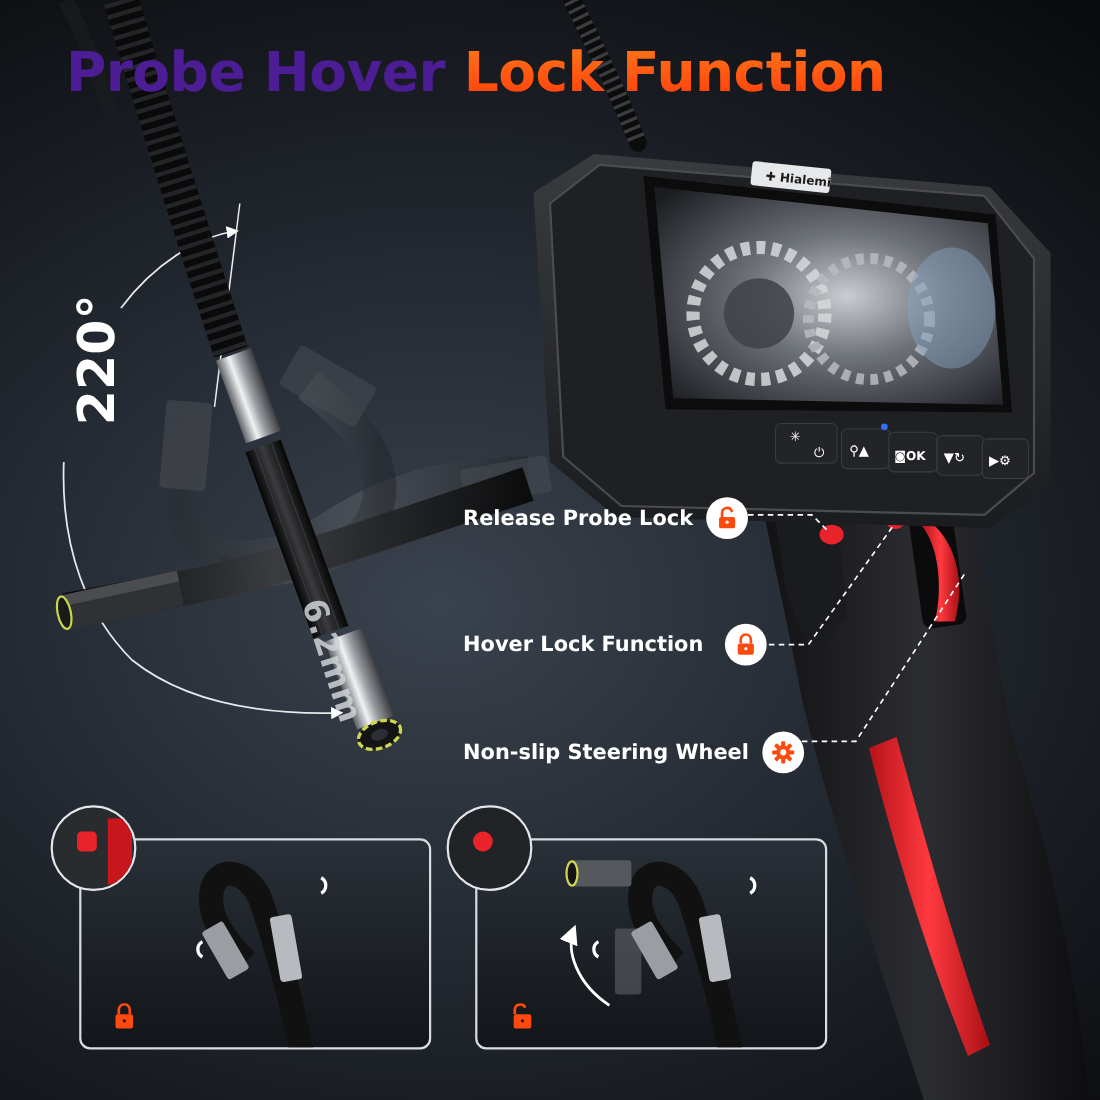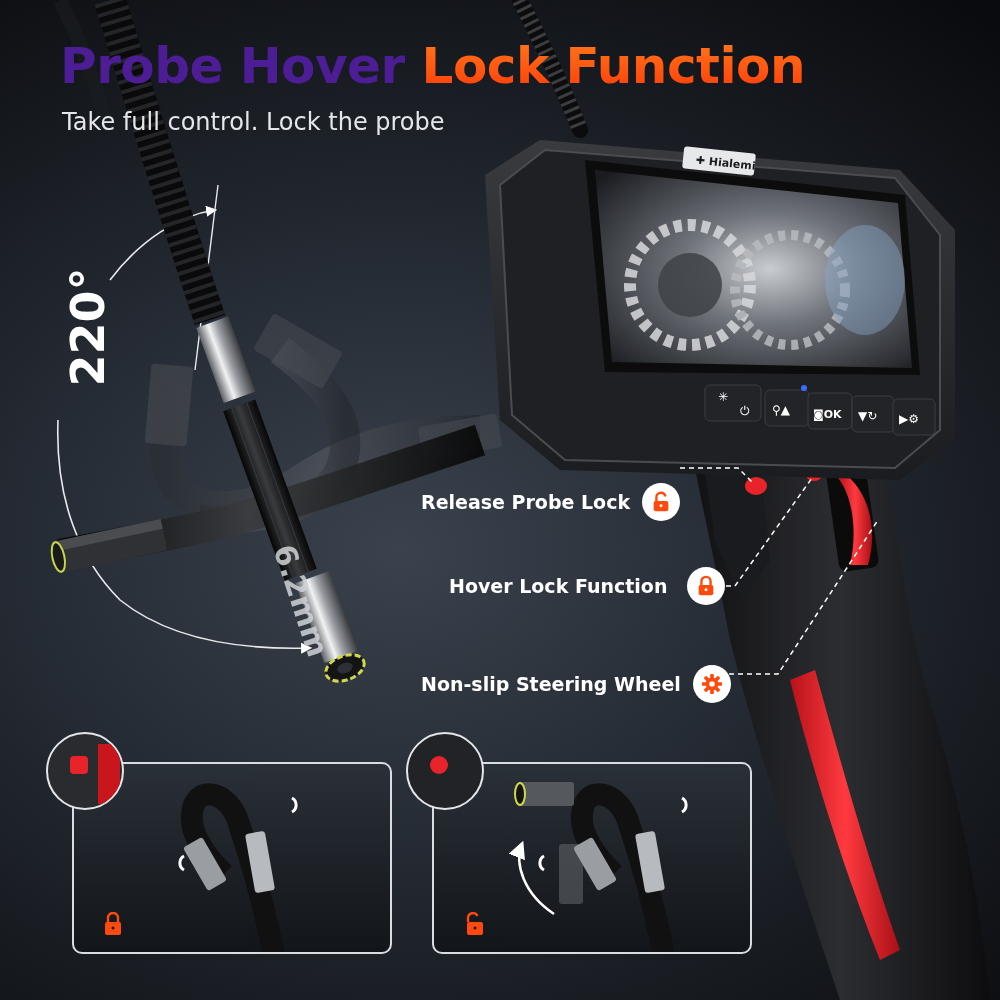--- a/index.html
+++ b/index.html
@@ -166,21 +166,20 @@
     <ellipse cx="0" cy="0" rx="20" ry="12" fill="#141414" stroke="#cfd84c" stroke-width="3" stroke-dasharray="6 3"></ellipse>
     <ellipse cx="0" cy="0" rx="8" ry="5" fill="#2c2f36"></ellipse>
   </g>
 </svg>
 
 <div class="layer headline">
   <span class="white">Probe Hover</span>
   <span class="orange">Lock Function</span>
 </div>
 <div class="layer subhead">
-  <div>Take full control. Lock the probe</div>
 </div>
 
 <div class="layer angle-label">220°</div>
 <div class="layer diam-label">6.2mm</div>
 
 <svg class="layer device" style="left:480px;top:120px;" width="520" height="880" viewBox="480 120 520 880">
   <defs>
     <linearGradient id="body" x1="0" y1="0" x2="1" y2="0">
       <stop offset="0" stop-color="#111113"></stop>
       <stop offset="0.5" stop-color="#2c2d31"></stop>
@@ -248,31 +247,31 @@
     <rect x="893" y="399" width="42" height="36" rx="5" fill="#232427" stroke="#3b3c40"></rect>
     <text x="899" y="423" font-size="12" fill="#fff" font-family="DejaVu Sans, sans-serif">▶⚙</text>
     <circle cx="804" cy="388" r="3" fill="#3a6cff"></circle>
   </g>
 
   <path d="M680,468 L738,468 L752,482" stroke="#ffffff" stroke-width="1.5" stroke-dasharray="5 4" fill="none"></path>
   <path d="M690,586 L735,586 L812,478" stroke="#ffffff" stroke-width="1.5" stroke-dasharray="5 4" fill="none"></path>
   <path d="M720,674 L778,674 L878,520" stroke="#ffffff" stroke-width="1.5" stroke-dasharray="5 4" fill="none"></path>
 </svg>
 
-<div class="layer callout" style="left:421px; top:452px;margin-top:31px;">
+<div class="layer callout" style="left:421px; top:452px;">
   <span>Release Probe Lock</span>
   <span class="badge">
     <svg viewBox="0 0 24 24">
         <path d="M7 11V7a5 5 0 0 1 9.6-2" stroke="#ff4a0f" stroke-width="2.6" fill="none" stroke-linecap="round"></path>
         <rect x="4" y="11" width="16" height="11" rx="2" fill="#ff4a0f"></rect>
         <circle cx="12" cy="16" r="1.6" fill="#fff"></circle>
       </svg>
   </span>
 </div>
-<div class="layer callout" style="left:421px; top:567px;margin-left:28px;">
+<div class="layer callout" style="left:421px; top:567px;">
   <span>Hover Lock Function</span>
   <span class="badge" style="margin-left:8px;">
     <svg viewBox="0 0 24 24">
         <path d="M7 11V7a5 5 0 0 1 10 0v4" stroke="#ff4a0f" stroke-width="2.6" fill="none"></path>
         <rect x="4" y="11" width="16" height="11" rx="2" fill="#ff4a0f"></rect>
         <circle cx="12" cy="16" r="1.6" fill="#fff"></circle>
       </svg>
   </span>
 </div>
 <div class="layer callout" style="left:421px; top:654px;margin-top:11px;">

